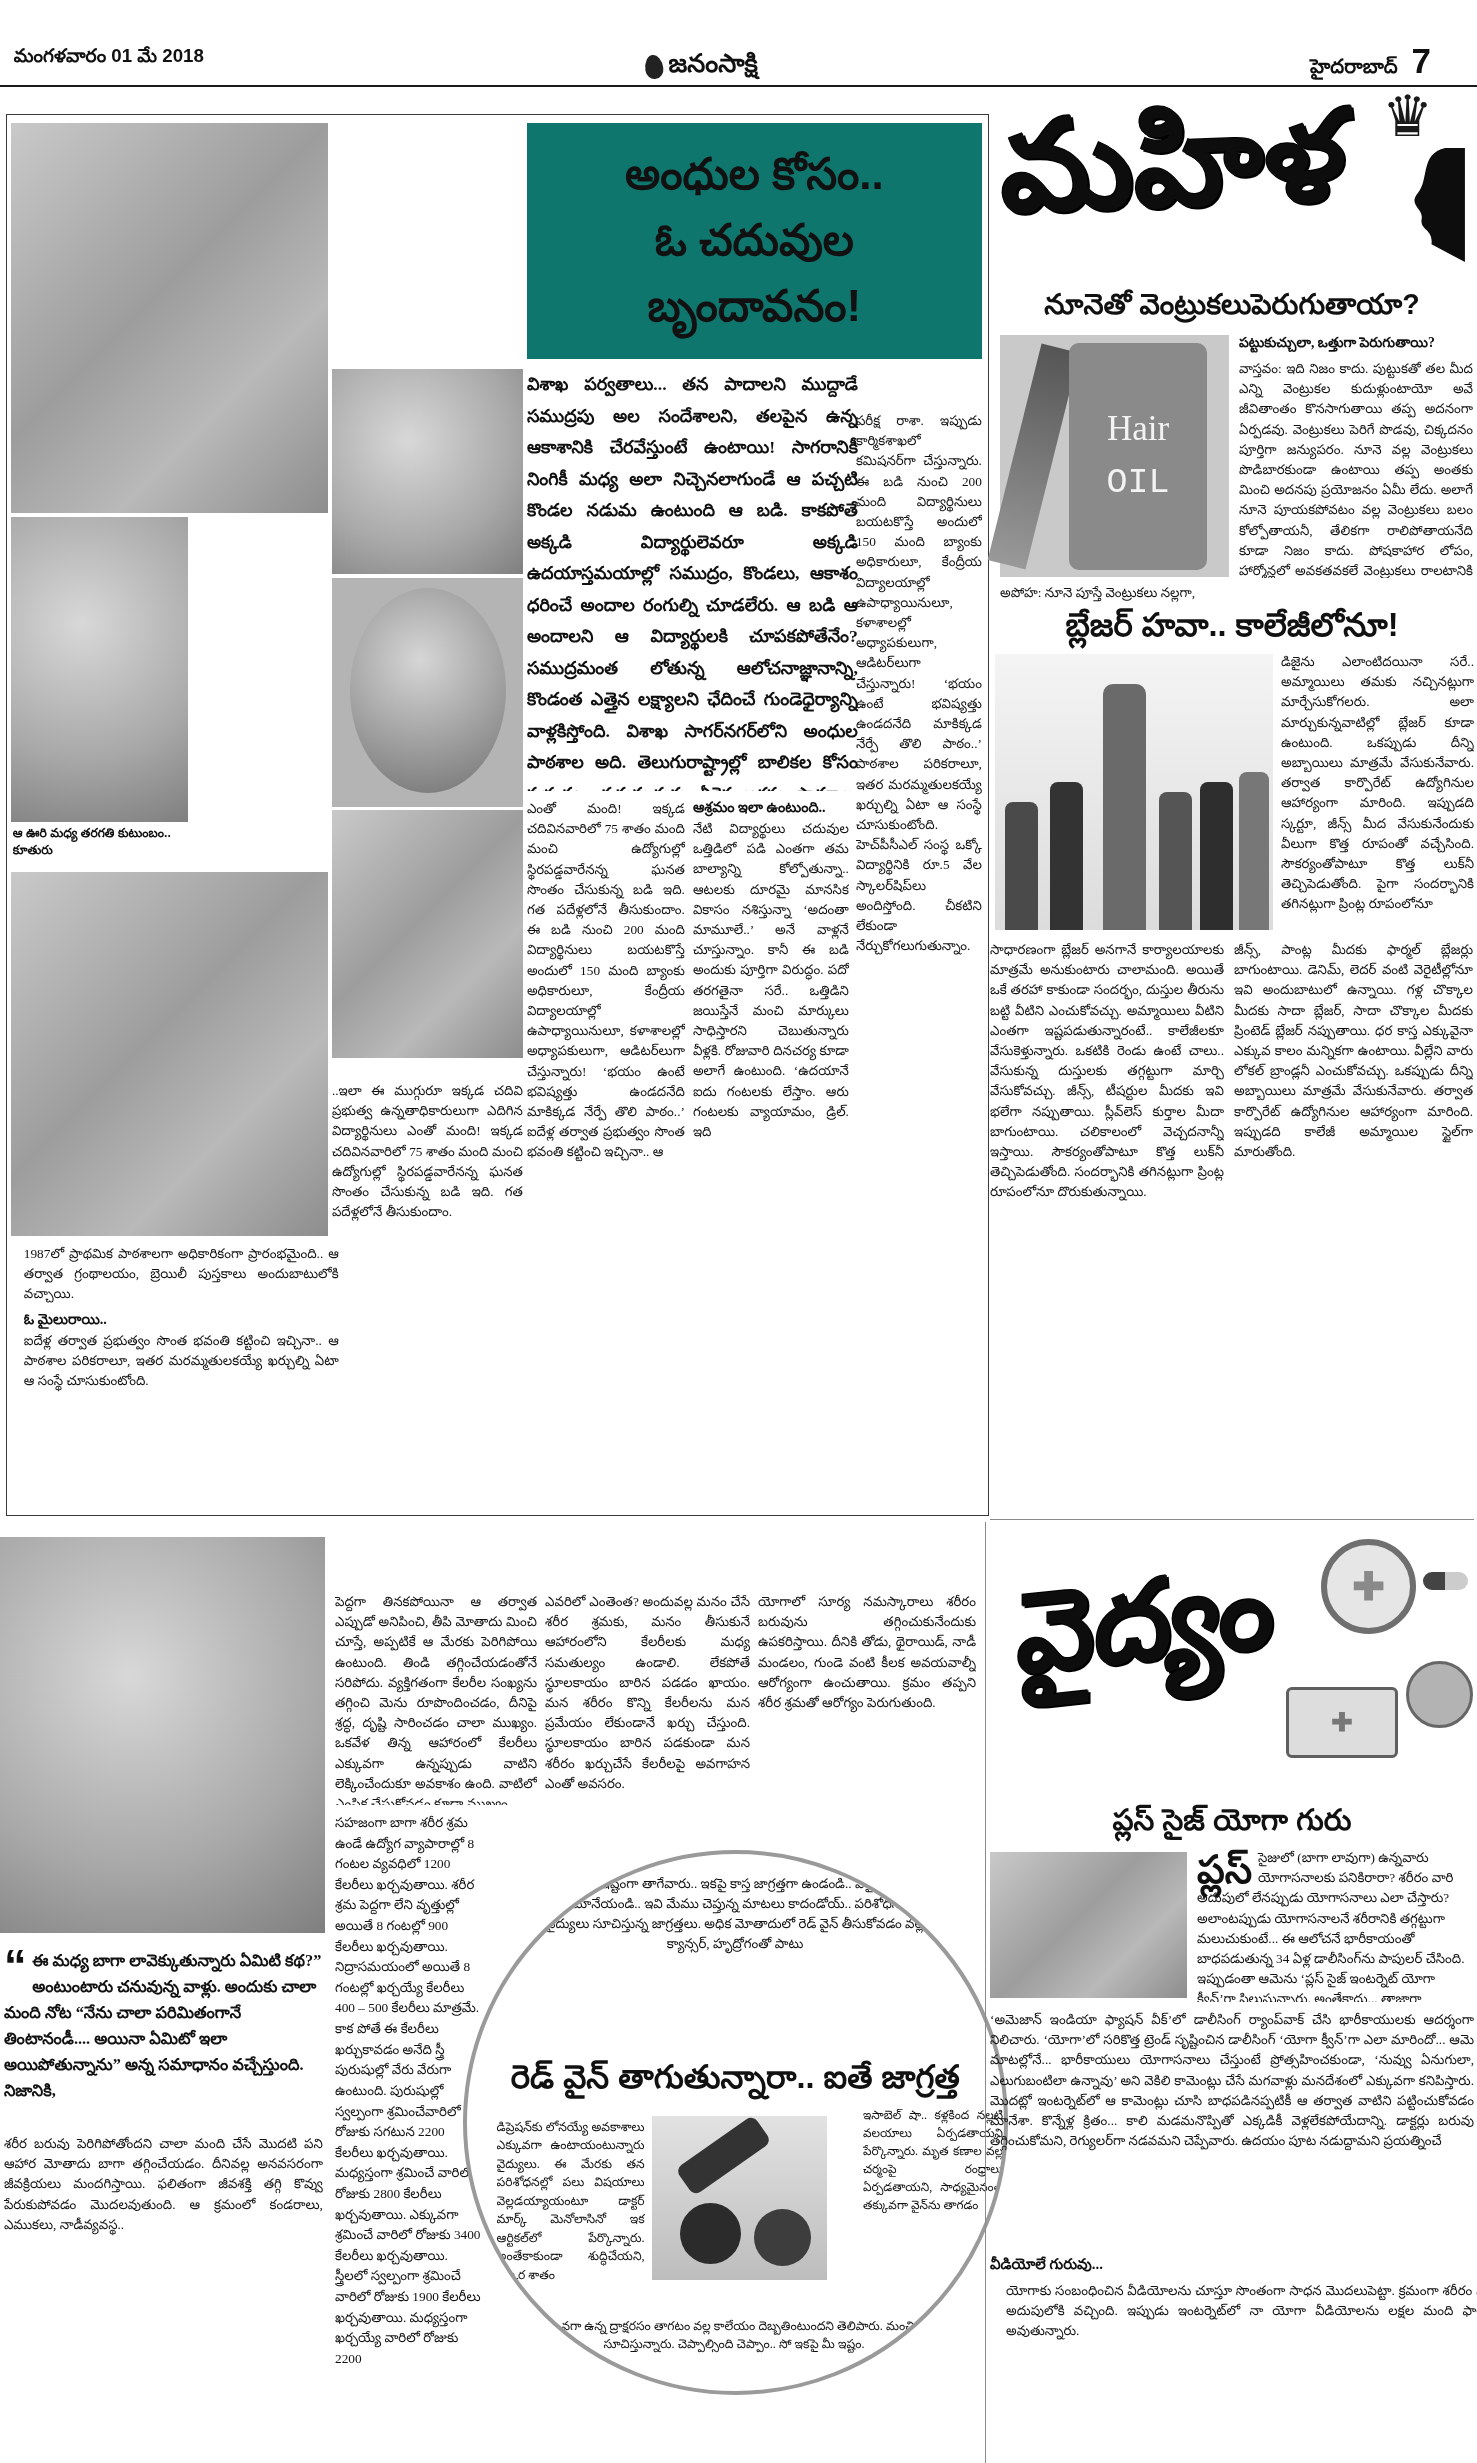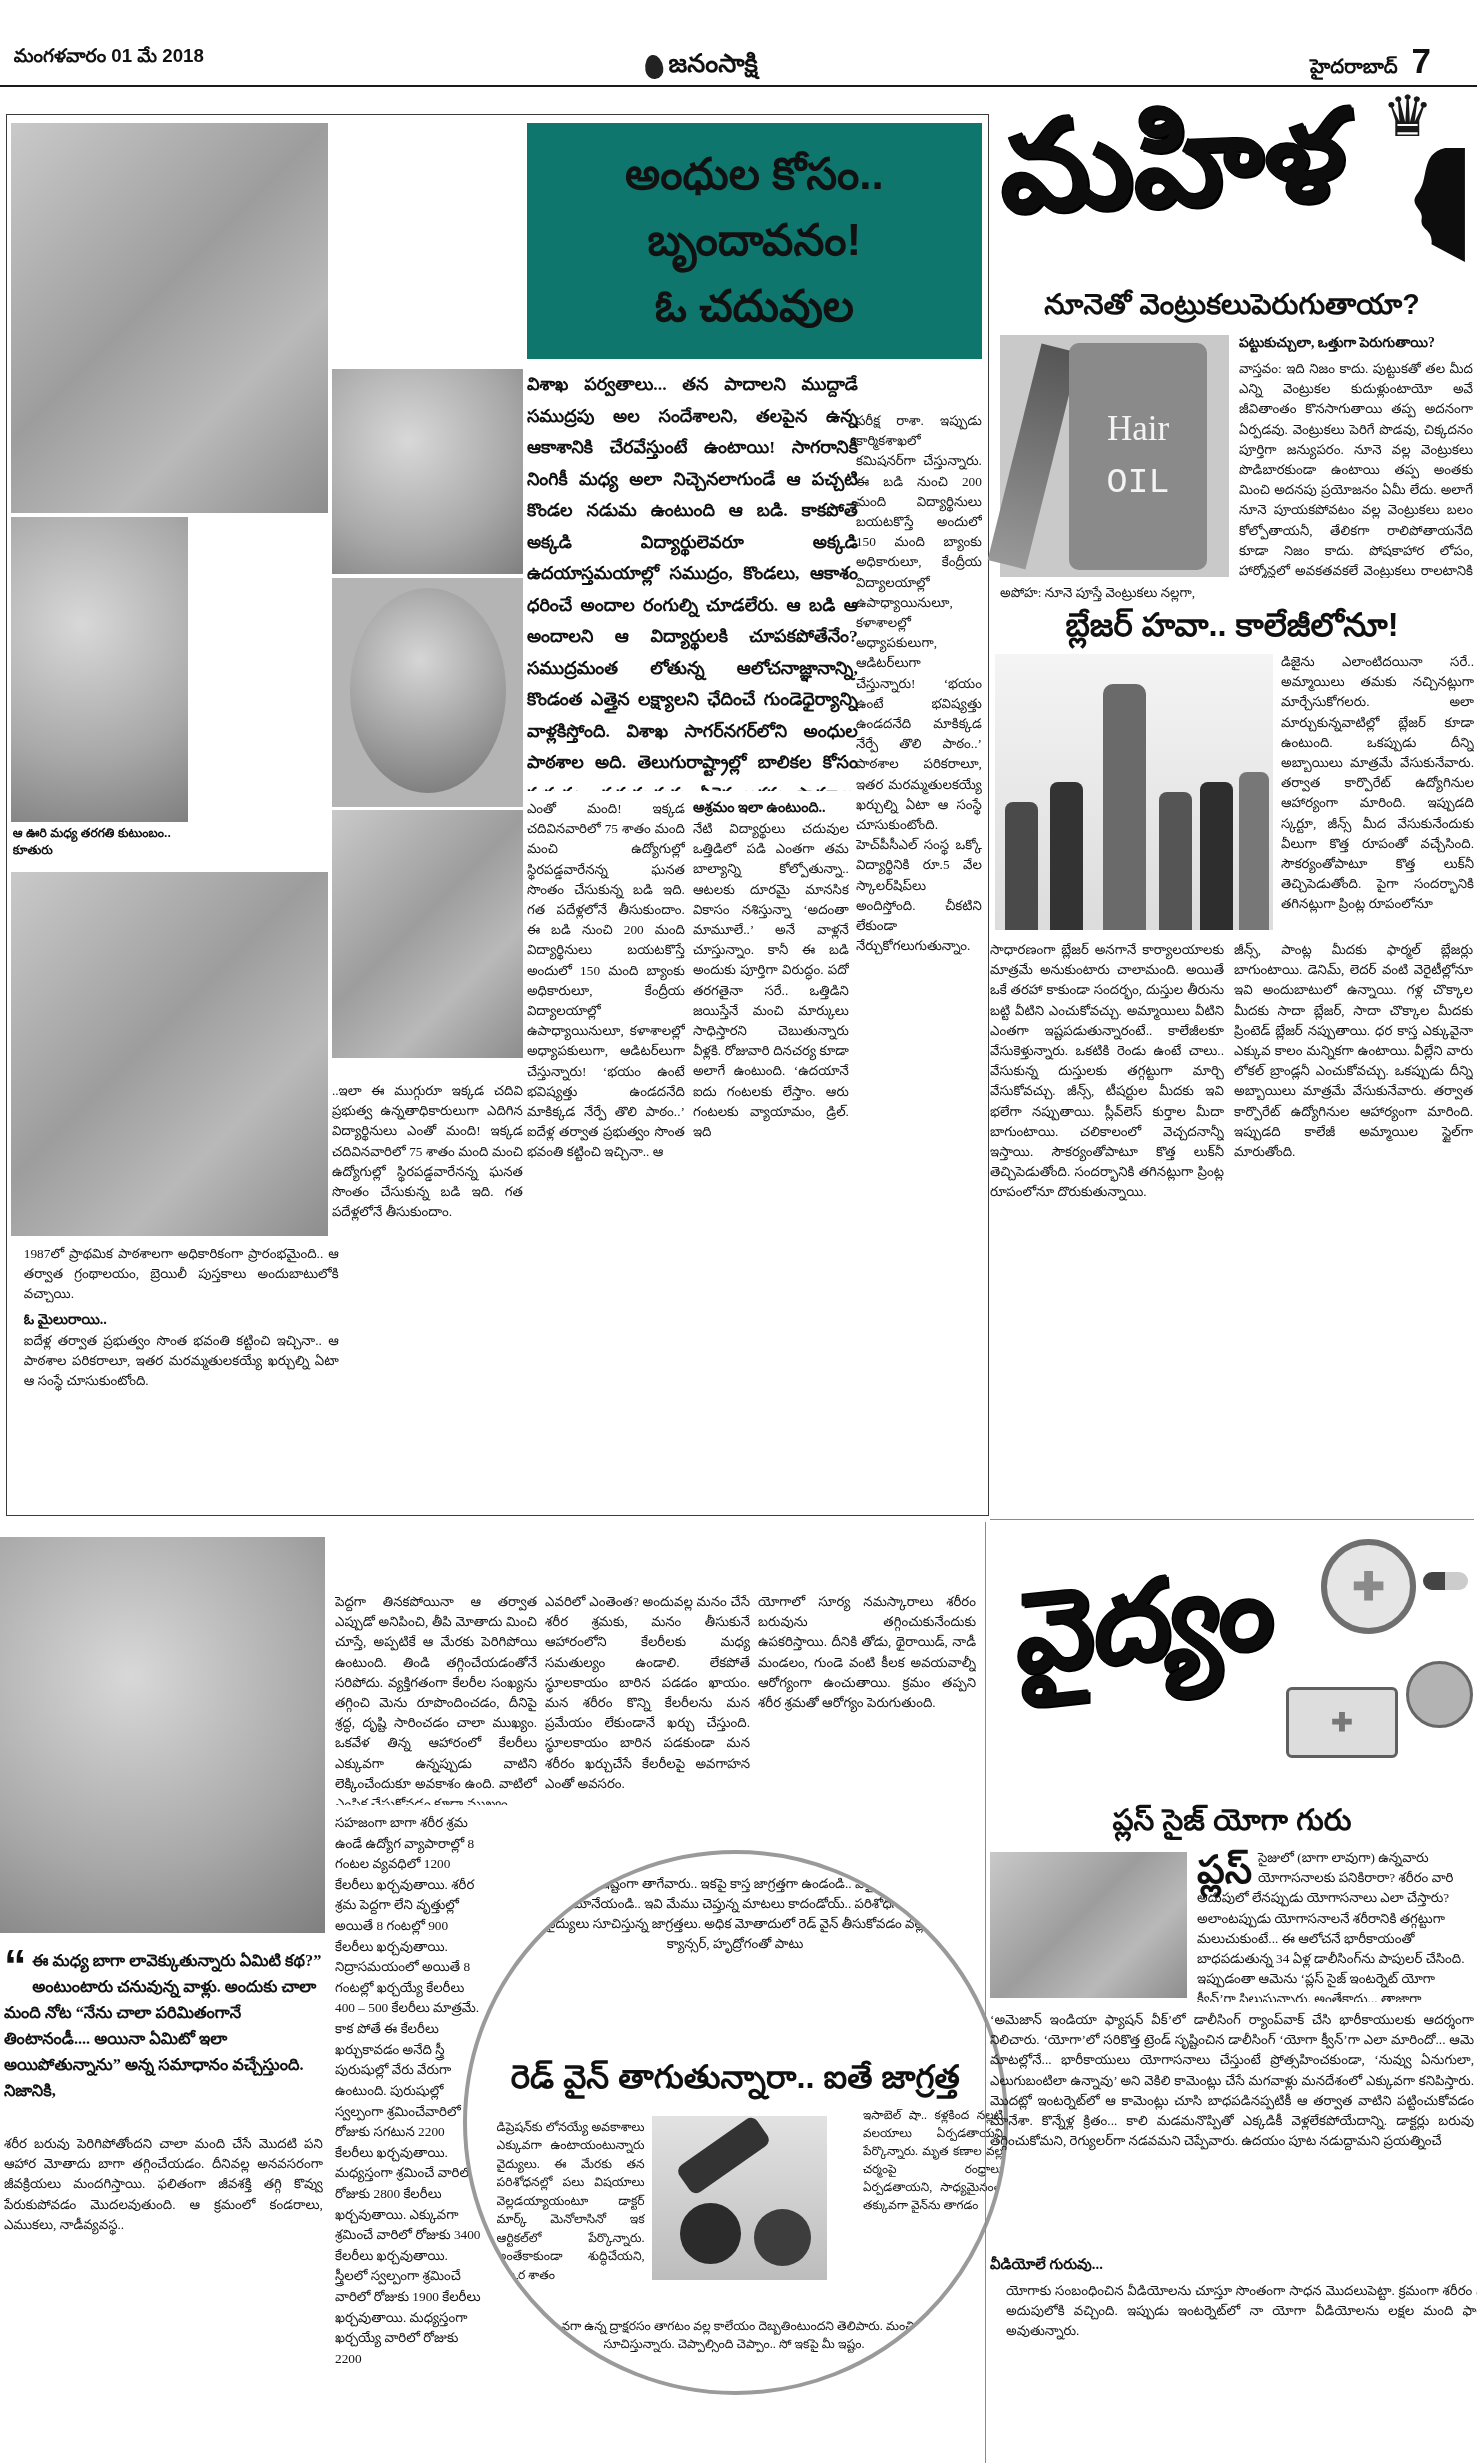--- a/index.html
+++ b/index.html
@@ -46,22 +46,22 @@
 
     <div class="abs photo2" style="left:325px;top:254px;width:191px;height:205px;"></div>
     <div class="abs" style="left:325px;top:463px;width:191px;height:229px;background:#b4b4b4;">
       <div class="abs" style="left:17.7px;top:9.9px;width:156px;height:205px;border-radius:50%;background:radial-gradient(circle at 45% 35%,#d6d6d6,#8f8f8f 70%,#6f6f6f);"></div>
     </div>
     <div class="abs photo" style="left:325px;top:695px;width:191px;height:248px;"></div>
 
     <div class="abs" style="left:520px;top:7.9px;width:455px;height:236px;background:#0f766e;">
       <div class="sans b ctr" style="padding-top:17.7px;font-size:44px;line-height:1.5;">
         <div>అంధుల కోసం..</div>
+        <div>ఓ చదువుల</div>
         <div>బృందావనం!</div>
-        <div>ఓ చదువుల</div>
       </div>
     </div>
 
     <div class="abs just clip" style="left:520px;top:254px;width:331px;height:422px;font-size:17.7px;font-weight:600;line-height:1.78;">విశాఖ పర్వతాలు... తన పాదాలని ముద్దాడే సముద్రపు అల సందేశాలని, తలపైన ఉన్న ఆకాశానికి చేరవేస్తుంటే ఉంటాయి! సాగరానికీ నింగికీ మధ్య అలా నిచ్చెనలాగుండే ఆ పచ్చటి కొండల నడుమ ఉంటుంది ఆ బడి. కాకపోతే అక్కడి విద్యార్థులెవరూ అక్కడి ఉదయాస్తమయాల్లో సముద్రం, కొండలు, ఆకాశం ధరించే అందాల రంగుల్ని చూడలేరు. ఆ బడి ఆ అందాలని ఆ విద్యార్థులకి చూపకపోతేనేం? సముద్రమంత లోతున్న ఆలోచనాజ్ఞానాన్ని, కొండంత ఎత్తైన లక్ష్యాలని ఛేదించే గుండెధైర్యాన్ని వాళ్లకిస్తోంది. విశాఖ సాగర్‌నగర్‌లోని అంధుల పాఠశాల అది. తెలుగురాష్ట్రాల్లో బాలికల కోసం ప్రభుత్వం నడుపుతున్న ఏకైక ఆశ్రమ పాఠశాల. ముప్పైఏళ్ల వడిలో అడుగుపెట్టిన ఆ బడికి ఓ చిన్న పరిచయం ఇది.</div>
 
     <div class="abs body-txt just clip" style="left:849px;top:296px;width:126px;height:1091px;">పరీక్ష రాశా. ఇప్పుడు కార్మికశాఖలో కమిషనర్‌గా చేస్తున్నారు. ఈ బడి నుంచి 200 మంది విద్యార్థినులు బయటకొస్తే అందులో 150 మంది బ్యాంకు అధికారులూ, కేంద్రీయ విద్యాలయాల్లో ఉపాధ్యాయినులూ, కళాశాలల్లో అధ్యాపకులుగా, ఆడిటర్‌లుగా చేస్తున్నారు! ‘భయం ఉంటే భవిష్యత్తు ఉండదనేది మాకిక్కడ నేర్పే తొలి పాఠం..’ పాఠశాల పరికరాలూ, ఇతర మరమ్మతులకయ్యే ఖర్చుల్ని ఏటా ఆ సంస్థే చూసుకుంటోంది. హెచ్‌పీసీఎల్ సంస్థ ఒక్కో విద్యార్థినికి రూ.5 వేల స్కాలర్‌షిప్‌లు అందిస్తోంది. చీకటిని లేకుండా నేర్చుకోగలుగుతున్నాం.</div>
 
     <div class="abs body-txt just clip" style="left:325px;top:950px;width:191px;height:433px;margin-top:16px;">..ఇలా ఈ ముగ్గురూ ఇక్కడ చదివి ప్రభుత్వ ఉన్నతాధికారులుగా ఎదిగిన విద్యార్థినులు ఎంతో మంది! ఇక్కడ చదివినవారిలో 75 శాతం మంది మంచి ఉద్యోగుల్లో స్థిరపడ్డవారేనన్న ఘనత సొంతం చేసుకున్న బడి ఇది. గత పదేళ్లలోనే తీసుకుందాం.</div>
 
     <div class="abs body-txt just clip" style="left:520px;top:684px;width:158px;height:703px;">ఎంతో మంది! ఇక్కడ చదివినవారిలో 75 శాతం మంది మంచి ఉద్యోగుల్లో స్థిరపడ్డవారేనన్న ఘనత సొంతం చేసుకున్న బడి ఇది. గత పదేళ్లలోనే తీసుకుందాం. ఈ బడి నుంచి 200 మంది విద్యార్థినులు బయటకొస్తే అందులో 150 మంది బ్యాంకు అధికారులూ, కేంద్రీయ విద్యాలయాల్లో ఉపాధ్యాయినులూ, కళాశాలల్లో అధ్యాపకులుగా, ఆడిటర్‌లుగా చేస్తున్నారు! ‘భయం ఉంటే భవిష్యత్తు ఉండదనేది మాకిక్కడ నేర్పే తొలి పాఠం..’ ఐదేళ్ల తర్వాత ప్రభుత్వం సొంత భవంతి కట్టించి ఇచ్చినా.. ఆ</div>

